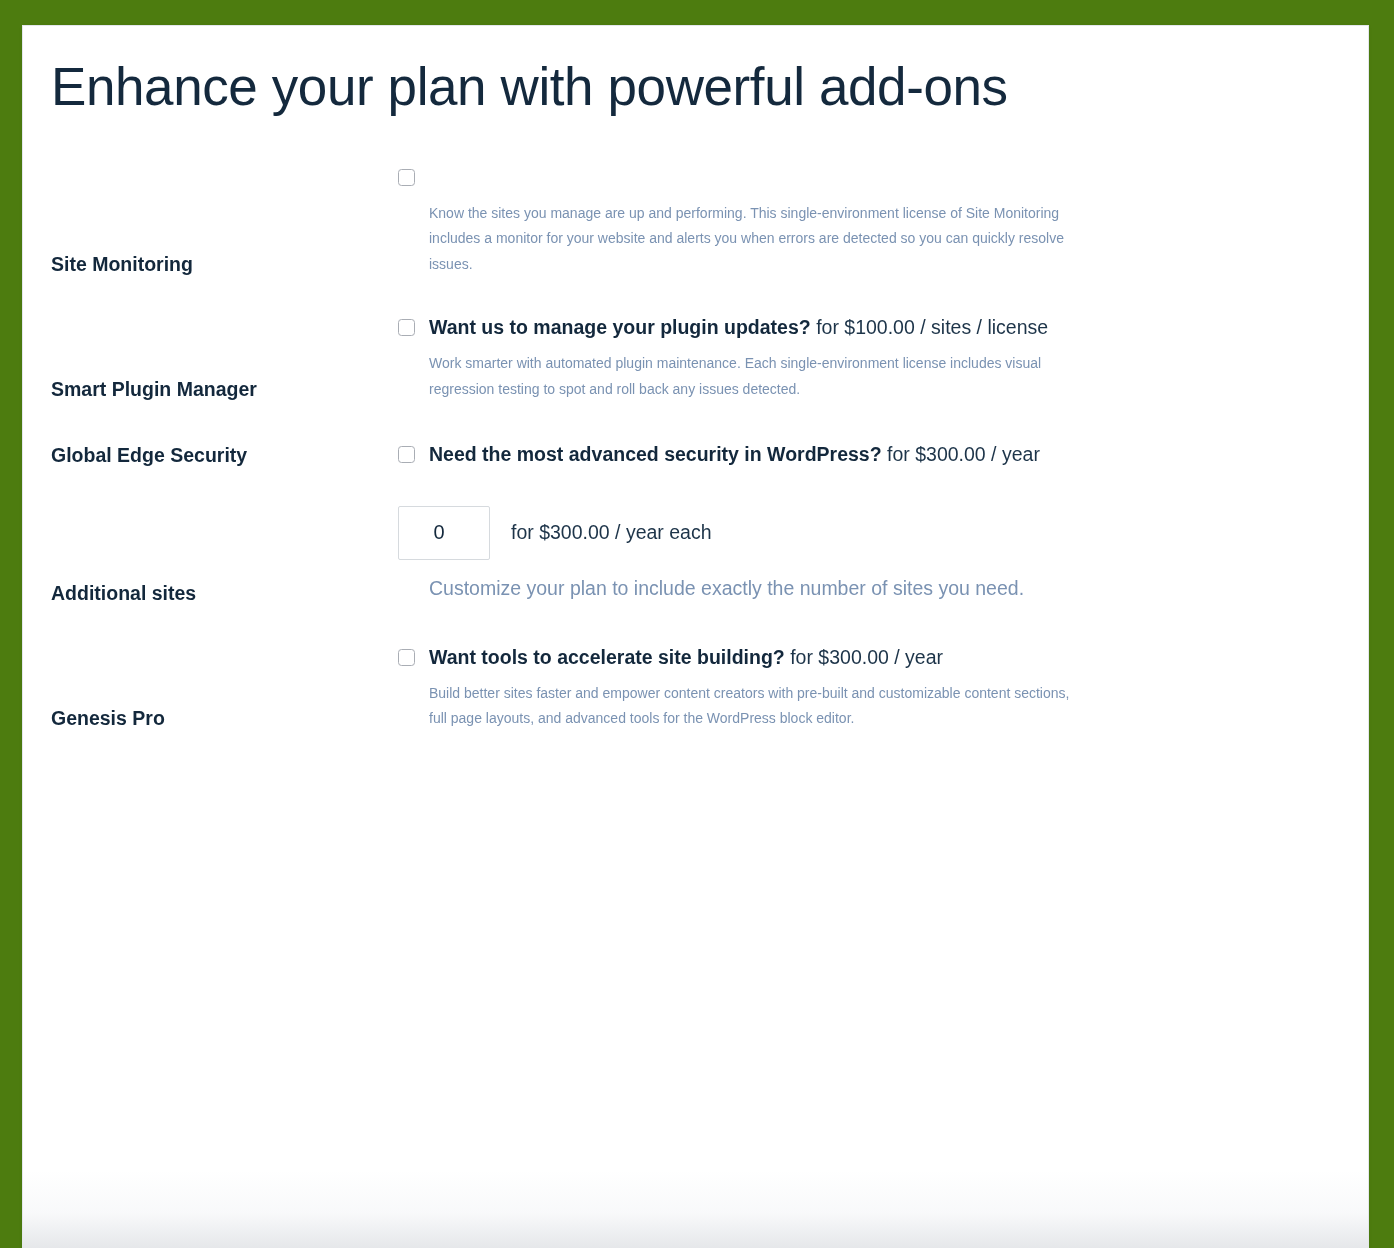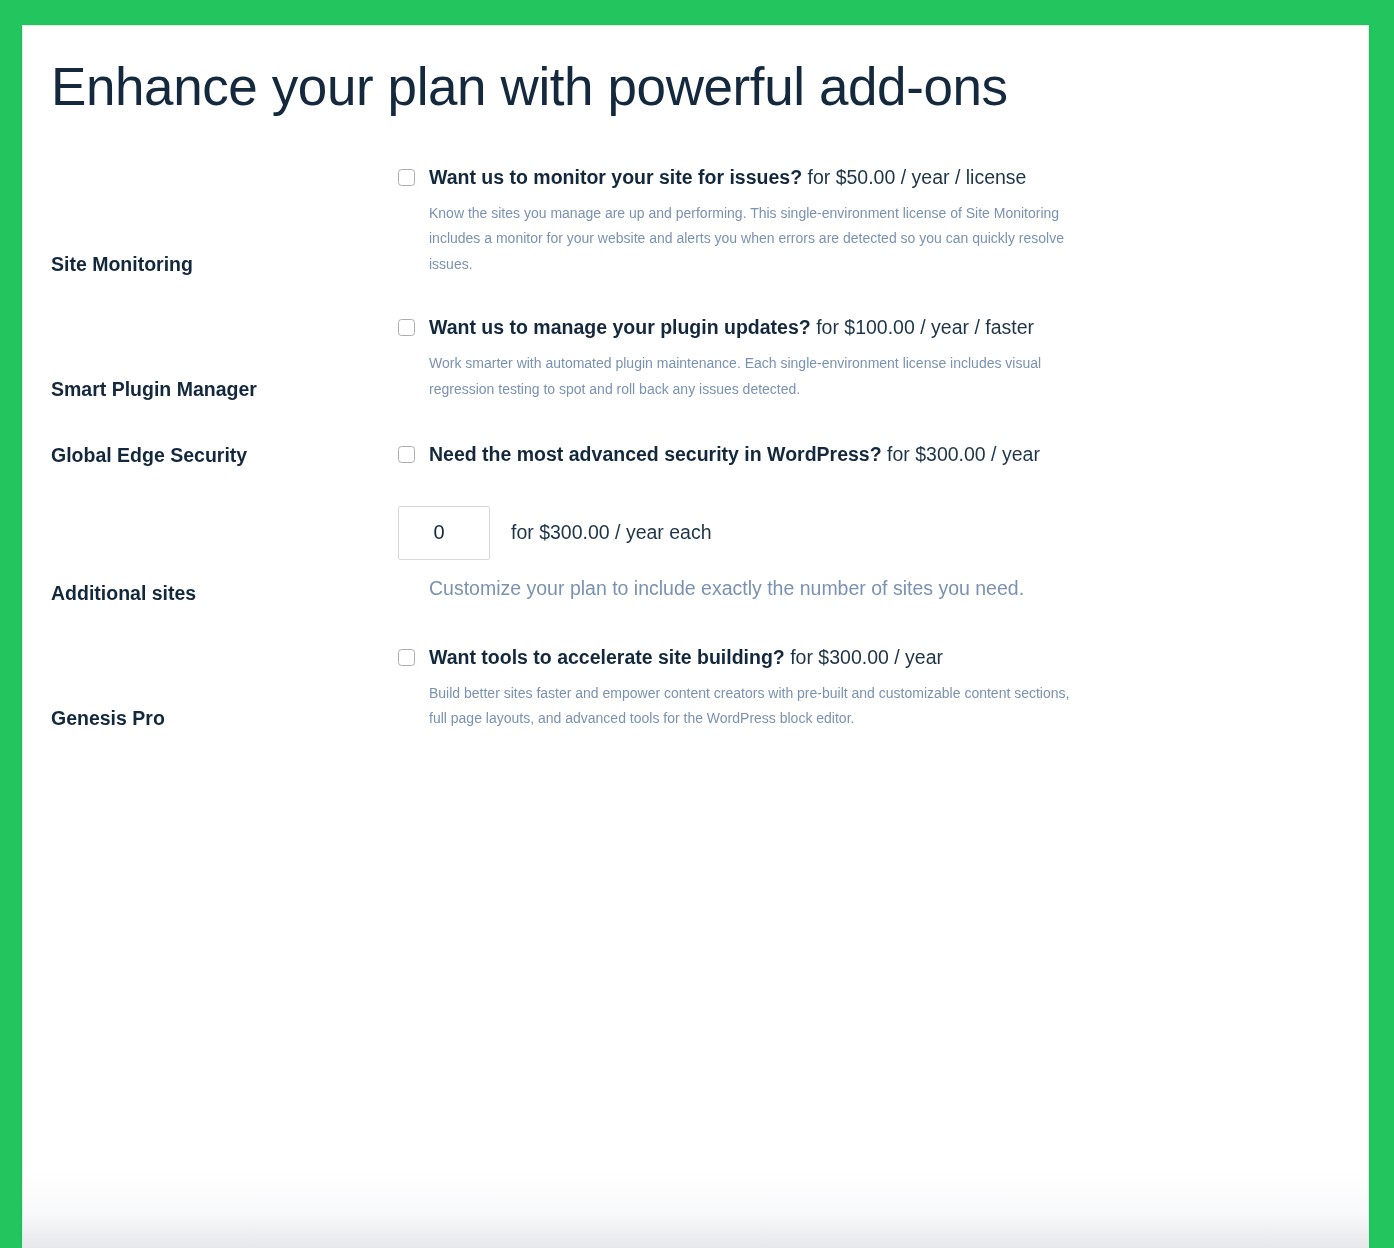--- a/index.html
+++ b/index.html
@@ -12,21 +12,21 @@
     overflow: hidden;
     background: #f4f6f9;
     font-family: "Liberation Sans", sans-serif;
     -webkit-font-smoothing: antialiased;
   }
 
   .page {
     position: relative;
     width: 1394px;
     height: 1248px;
-    background: #22c55e;
+    background: #4d7c0f;
   }
 
   .card {
     position: absolute;
     left: 22px;
     top: 25px;
     width: 1347px;
     height: 1250px;
     background: #ffffff;
     border: 1px solid #e4e7ec;
@@ -183,35 +183,32 @@
 
       <h1 class="page-title">Enhance your plan with powerful add-ons</h1>
 
       <div class="addons">
 
         <div class="addon-row">
           <div class="addon-label">Site Monitoring</div>
           <div class="addon-body">
             <div class="addon-head">
               <input type="checkbox" class="cb" style="">
+            </div>
+            <div class="addon-desc">Know the sites you manage are up and performing. This single-environment license of Site Monitoring includes a monitor for your website and alerts you when errors are detected so you can quickly resolve issues.</div>
+          </div>
+        </div>
+
+        <div class="addon-row">
+          <div class="addon-label">Smart Plugin Manager</div>
+          <div class="addon-body">
+            <div class="addon-head">
+              <input type="checkbox" class="cb" style="">
               <div class="head-text">
-                <span class="head-q">Want us to monitor your site for issues?</span><span class="head-price"> for $50.00 / year / license</span>
-              </div>
-            </div>
-            <div class="addon-desc">Know the sites you manage are up and performing. This single-environment license of Site Monitoring includes a monitor for your website and alerts you when errors are detected so you can quickly resolve issues.</div>
-          </div>
-        </div>
-
-        <div class="addon-row">
-          <div class="addon-label">Smart Plugin Manager</div>
-          <div class="addon-body">
-            <div class="addon-head">
-              <input type="checkbox" class="cb" style="">
-              <div class="head-text">
-                <span class="head-q">Want us to manage your plugin updates?</span><span class="head-price"> for $100.00 / year / faster</span>
+                <span class="head-q">Want us to manage your plugin updates?</span><span class="head-price"> for $100.00 / sites / license</span>
               </div>
             </div>
             <div class="addon-desc">Work smarter with automated plugin maintenance. Each single-environment license includes visual regression testing to spot and roll back any issues detected.</div>
           </div>
         </div>
 
         <div class="addon-row">
           <div class="addon-label">Global Edge Security</div>
           <div class="addon-body">
             <div class="addon-head">

